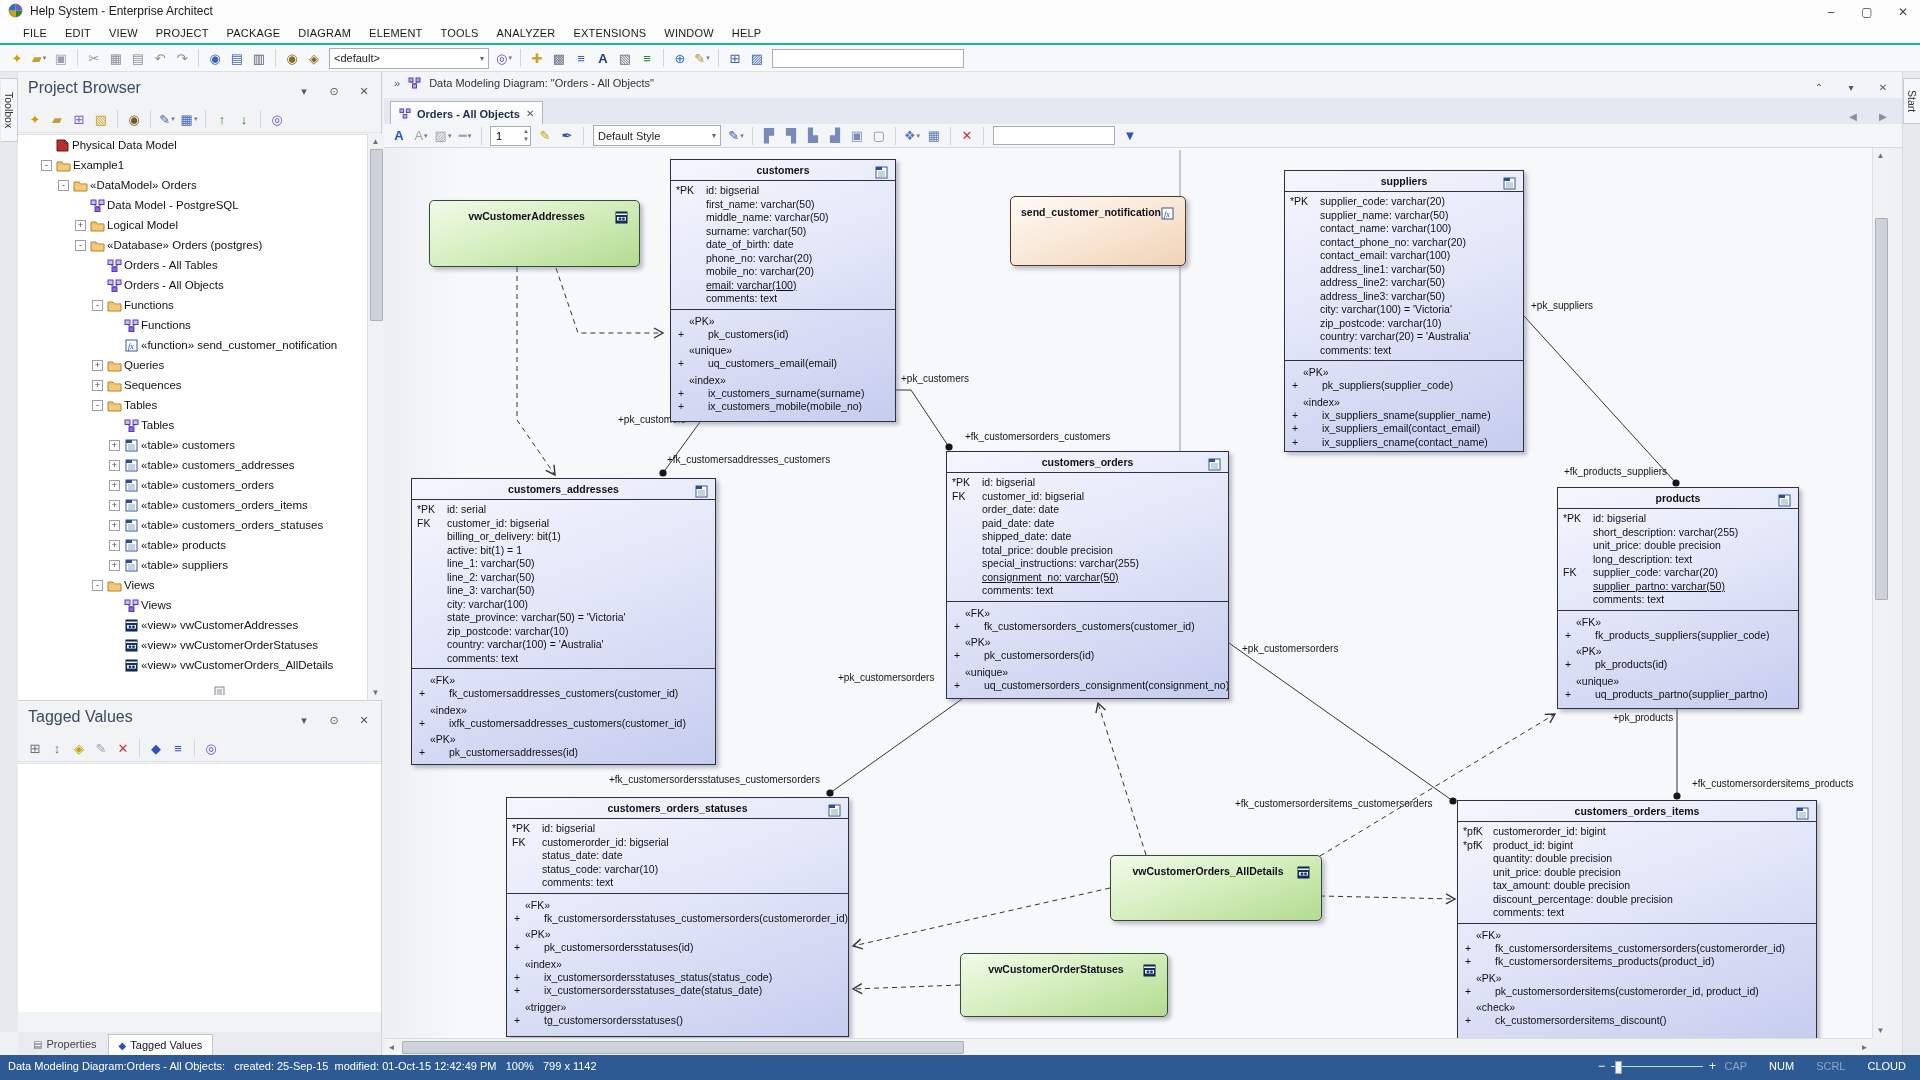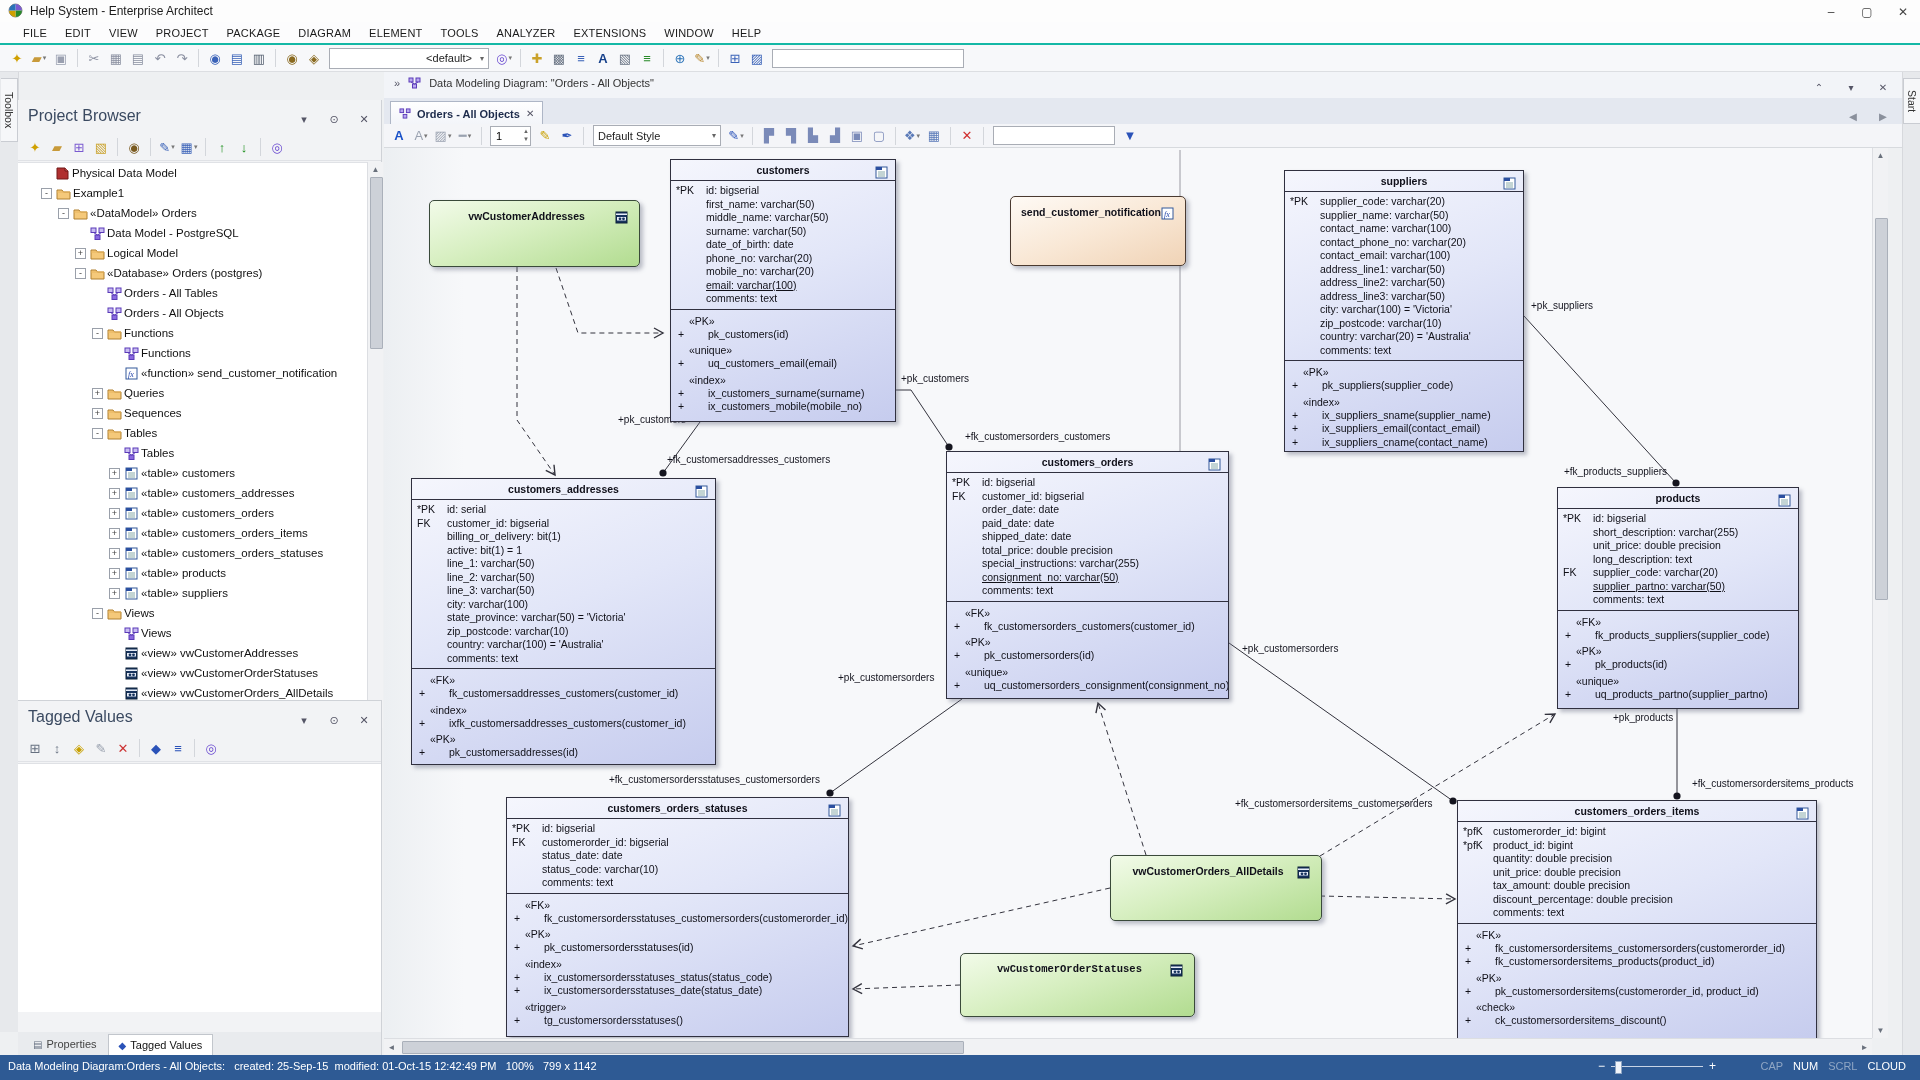--- a/index.html
+++ b/index.html
@@ -20,21 +20,21 @@
   .combo{height:19px;background:#fff;border:1px solid #a9adb5;display:inline-flex;align-items:center;font-size:11px;color:#222;padding:0 4px;position:relative;margin:0 4px;}
   .combo .cv{flex:1;}
   .combo .ca{font-size:8px;color:#666;margin-left:8px;}
   .tinput{height:17px;background:#fff;border:1px solid #a9adb5;margin:0 4px;}
   
   #lstrip{left:0;top:72px;width:18px;height:960px;background:#e7e9ec;border-right:1px solid #d7d9dd;}
   #lstrip .vtab{position:absolute;left:1px;top:6px;width:16px;height:62px;background:#f6f7f9;border:1px solid #c9ccd2;border-left:none;writing-mode:vertical-rl;font-size:10.5px;color:#333;display:flex;align-items:center;justify-content:center;}
   #rstrip{left:1902px;top:72px;width:18px;height:983px;background:#e7e9ec;border-left:1px solid #d7d9dd;}
   #rstrip .vtab{position:absolute;right:1px;top:6px;width:16px;height:44px;background:#f6f7f9;border:1px solid #c9ccd2;border-right:none;writing-mode:vertical-rl;font-size:10.5px;color:#333;display:flex;align-items:center;justify-content:center;}
   
-  #pb{left:18px;top:72px;width:364px;height:628px;background:#f2f3f5;border-right:1px solid #cfd2d7;box-sizing:border-box;margin-top:28px;}
+  #pb{left:18px;top:72px;width:364px;height:628px;background:#f2f3f5;border-right:1px solid #cfd2d7;box-sizing:border-box;}
   .phead{position:relative;height:34px;}
   .phead .pt{position:absolute;left:10px;top:7px;font-size:16px;color:#3b4a61;}
   .phead .pbtns{position:absolute;right:6px;top:9px;display:flex;gap:8px;}
   .phead .pbtns span{font-size:11px;color:#556;width:14px;text-align:center;}
   .ptb{height:26px;display:flex;align-items:center;padding-left:6px;border-bottom:1px solid #e0e2e6;}
   #tree{position:absolute;left:0;top:62px;width:349px;height:566px;background:#fff;overflow:hidden;border-top:1px solid #e0e2e6;}
   .trow{height:20px;display:flex;align-items:center;white-space:nowrap;overflow:hidden;font-size:11.5px;color:#111;}
   .texp{width:11px;height:11px;border:1px solid #9aa0aa;background:#fff;font-size:9px;line-height:9px;text-align:center;color:#444;margin-right:4px;flex:none;box-sizing:border-box;}
   .texp.none{visibility:hidden;}
   .tico{width:17px;flex:none;display:inline-flex;}
@@ -82,21 +82,21 @@
   #vscroll{left:1872px;top:148px;width:16px;height:890px;background:#f1f2f4;border-left:1px solid #dcdee2;}
   #hscroll{left:384px;top:1038px;width:1488px;height:17px;background:#f1f2f4;border-top:1px solid #dcdee2;}
   #hscroll .sthumb{top:2px;height:11px;}
   #fillcol{left:1888px;top:148px;width:14px;height:907px;background:#eef0f2;}
   
   #status{left:0;top:1055px;width:1920px;height:25px;background:#2e5a94;color:#fff;}
   #status .stext{position:absolute;left:8px;top:5px;font-size:11px;white-space:pre;}
   #zoomctl{position:absolute;left:1598px;top:4px;display:flex;align-items:center;gap:6px;color:#fff;font-size:12px;}
   #zoomctl .track{width:92px;height:1px;background:#c8d4e6;position:relative;}
   #zoomctl .knob{position:absolute;left:4px;top:-5px;width:5px;height:11px;background:#f2f5fa;border:1px solid #8fa6c4;}
-  #inds{position:absolute;right:14px;top:5px;display:flex;gap:10px;font-size:11px;}
+  #inds{position:absolute;right:14px;top:5px;display:flex;gap:22px;font-size:11px;}
   #inds .dim{color:#8fa6c4;}
 </style>
 </head>
 <body>
 
 <div id="titlebar" class="abs">
   <span id="app-logo">
     <svg width="15" height="15" viewBox="0 0 15 15">
         <circle cx="7.5" cy="7.5" r="6.5" fill="#fff" stroke="#888"></circle>
         <path d="M7.5 1 A6.5 6.5 0 0 1 14 7.5 L7.5 7.5Z" fill="#7a5ad0"></path>
@@ -137,21 +137,21 @@
     <span class="tbi" style="color: rgb(138, 143, 160);">▤</span>
     <span class="tbi" style="color: rgb(138, 143, 160);">↶</span>
     <span class="tbi" style="color: rgb(138, 143, 160);">↷</span>
     <span class="tbsep"></span>
     <span class="tbi" style="color: rgb(58, 98, 184);">◉</span>
     <span class="tbi" style="color: rgb(58, 98, 184);">▤</span>
     <span class="tbi" style="color: rgb(85, 96, 112);">▥</span>
     <span class="tbsep"></span>
     <span class="tbi" style="color: rgb(138, 106, 32);">◉</span>
     <span class="tbi" style="color: rgb(138, 106, 32);">◈</span>
-    <span class="combo" style="width: 150px; text-align: right;">
+    <span class="combo" style="width: 150px;">
       <span class="cv">&lt;default&gt;</span>
       <span class="ca">▾</span>
     </span>
     <span class="tbi" style="color: rgb(106, 74, 208);">◎<span class="dd">▾</span></span>
     <span class="tbsep"></span>
     <span class="tbi" style="color: rgb(202, 162, 42);">✚</span>
     <span class="tbi" style="color: rgb(102, 112, 128);">▩</span>
     <span class="tbi" style="color: rgb(58, 98, 184);">≡</span>
     <span class="tbi" style="color: rgb(22, 64, 138); font-weight: bold;">A</span>
     <span class="tbi" style="color: rgb(102, 112, 128);">▧</span>
@@ -1076,21 +1076,21 @@
         <span style="position: absolute; right: 5px; top: 5px;">
           <svg width="15" height="13">
             <rect x="2" y="1" width="11" height="11" fill="#17335e" stroke="#0c2038"></rect>
             <rect x="2" y="2.5" width="11" height="1.5" fill="#e8eef8"></rect>
             <rect x="3" y="6" width="9" height="3.5" fill="#e8eef8"></rect>
             <circle cx="6" cy="7.8" r="1.4" fill="#17335e"></circle>
             <circle cx="9.5" cy="7.8" r="1.4" fill="#17335e"></circle>
           </svg>
         </span>
       </div>
-      <div class="vbox" style="left: 576px; top: 805px; width: 235px; height: 64px; font-family: Liberation Mono, monospace;">
+      <div class="vbox" style="left: 576px; top: 805px; width: 208px; height: 64px;">
         <div class="vt">vwCustomerOrderStatuses</div>
         <span style="position: absolute; right: 5px; top: 5px;">
           <svg width="15" height="13">
             <rect x="2" y="1" width="11" height="11" fill="#17335e" stroke="#0c2038"></rect>
             <rect x="2" y="2.5" width="11" height="1.5" fill="#e8eef8"></rect>
             <rect x="3" y="6" width="9" height="3.5" fill="#e8eef8"></rect>
             <circle cx="6" cy="7.8" r="1.4" fill="#17335e"></circle>
             <circle cx="9.5" cy="7.8" r="1.4" fill="#17335e"></circle>
           </svg>
         </span>

